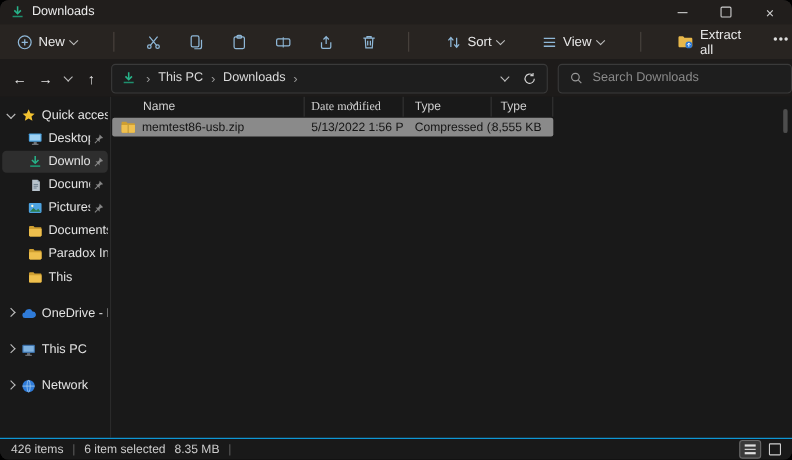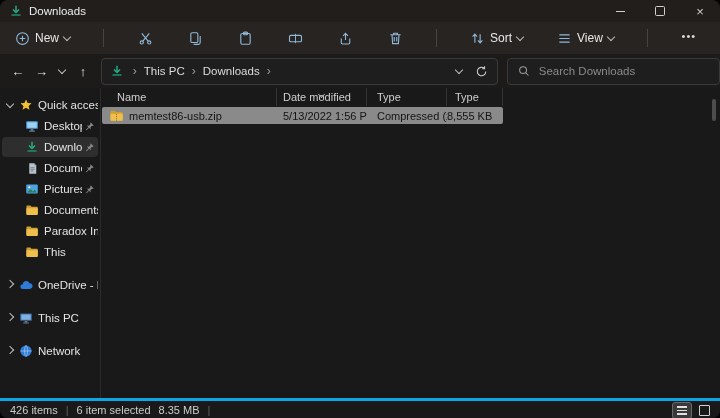--- a/index.html
+++ b/index.html
@@ -63,21 +63,21 @@
   .sort-caret .chev{width:4px;height:4px;border-color:#aaa;}
   .frow{position:absolute;left:1px;top:19px;height:17px;display:flex;background:#8a8a8a;color:#141414;font-size:11px;border-radius:2px;}
   .fcell{box-sizing:border-box;display:flex;align-items:center;white-space:nowrap;overflow:hidden;}
   .fcell.name{padding-left:7px;gap:5px;}
   .fcell.date{padding-left:6px;}
   .fcell.type{padding-left:10px;}
   .fcell.size{justify-content:flex-start;padding-right:13px;}
   .vscroll{position:absolute;right:4px;top:11px;width:4px;height:22px;background:#4d4d4d;border-radius:2px;}
 
   
-  .statusbar{position:absolute;left:0;top:398px;width:720px;height:20px;background:#191919;border-top:3px solid #0ea5e9;display:flex;align-items:center;font-size:11px;color:#cccccc;box-sizing:border-box;}
+  .statusbar{position:absolute;left:0;top:398px;width:720px;height:20px;background:#191919;border-top:1px solid #0ea5e9;display:flex;align-items:center;font-size:11px;color:#cccccc;box-sizing:border-box;}
   .statusbar .sb-left{display:flex;align-items:center;gap:8px;margin-left:10px;}
   .sb-sep{color:#5f5f5f;}
   .sb-right{position:absolute;right:6px;top:1px;display:flex;gap:2px;}
   .view-toggle{width:20px;height:17px;display:flex;align-items:center;justify-content:center;border-radius:3px;border:1px solid transparent;box-sizing:border-box;}
   .view-toggle.active{background:#3a3a3a;border-color:#6a6a6a;}
   .lines-ic{display:flex;flex-direction:column;gap:2px;}
   .lines-ic i{display:block;width:10px;height:1.4px;background:#e0e0e0;}
   .sq-ic{width:9px;height:9px;border:1.4px solid #cfcfcf;border-radius:1px;}
 </style>
 </head>
@@ -181,20 +181,30 @@
     <div class="tb-btn">
       <span>
           <svg width="15" height="15" viewBox="0 0 16 16" stroke="#8fb8d8" stroke-width="1.3">
             <path d="M2.5 4.2h11M2.5 8h11M2.5 11.8h11"></path>
           </svg>
         </span>
       <span>View</span>
       <span class="chev"></span>
     </div>
     <span class="tb-sep"></span>
+    <div class="tb-btn">
+      <span>
+          <svg width="16" height="16" viewBox="0 0 16 16">
+            <path d="M1.8 4.2c0-.7.5-1.2 1.2-1.2h3l1.2 1.4h6c.7 0 1.2.5 1.2 1.2v6.2c0 .7-.5 1.2-1.2 1.2H3c-.7 0-1.2-.5-1.2-1.2z" fill="#e8b84b"></path>
+            <circle cx="11.2" cy="10.8" r="3.1" fill="#2f7bd8"></circle>
+            <path d="M11.2 9.2v3.2M9.8 10.6l1.4-1.4 1.4 1.4" stroke="#fff" stroke-width=".9" fill="none"></path>
+          </svg>
+        </span>
+      <span>Extract all</span>
+    </div>
     <div class="tb-icon-btn">
       <span class="more-dots">•••</span>
     </div>
   </div>
 
   <div class="navrow">
     <div class="nav-btn" style="margin-left:6px">←</div>
     <div class="nav-btn">→</div>
     <div class="nav-btn small">
         <span class="chev"></span>
@@ -378,24 +388,24 @@
             <svg width="14" height="14" viewBox="0 0 16 16">
               <circle cx="8" cy="8" r="6.4" fill="#2f7bd8"></circle>
               <path d="M1.6 8h12.8M8 1.6c2.2 1.8 2.2 11 0 12.8M8 1.6c-2.2 1.8-2.2 11 0 12.8" stroke="#9cc6ee" stroke-width=".9" fill="none"></path>
             </svg>
           </span>
           <span class="s-label">Network</span>
         </div>
       </div>
     <div class="filepane">
       <div class="cols" id="cols">
-          <div class="col-h" style="width: 175px; padding-left: 15px;">
+          <div class="col-h" style="width: 175px; padding-left: 28px;">
             <span>Name</span>
           </div>
-          <div class="col-h" style="width: 90px; padding-left: 6px;">
+          <div class="col-h" style="width: 90px; padding-left: 6px; font-family: Liberation Serif, serif;">
             <span>Date modified</span>
             <span class="sort-caret"><span class="chev"></span></span>
           </div>
           <div class="col-h" style="width: 80px; padding-left: 10px;">
             <span>Type</span>
           </div>
           <div class="col-h" style="width: 56px; padding-left: 8px;">
             <span>Type</span>
           </div>
         </div>

